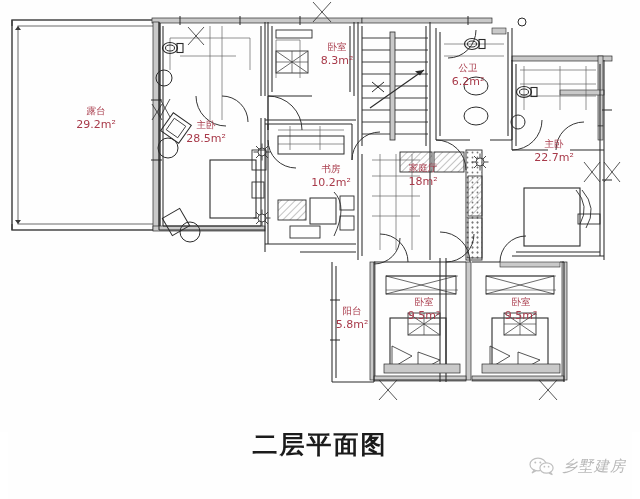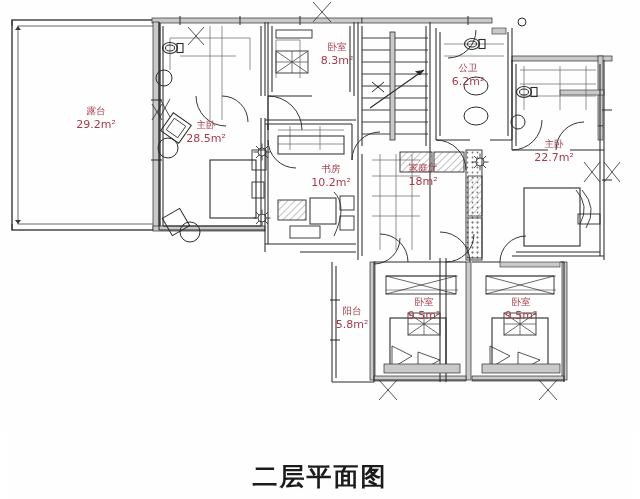--- a/index.html
+++ b/index.html
@@ -6,21 +6,21 @@
   body{
     width:640px;height:499px;overflow:hidden;
     font-family:"DejaVu Sans","Liberation Sans",sans-serif;
     -webkit-font-smoothing:antialiased;
   }
   #page{position:relative;width:640px;height:499px;background:#fefefe;}
   #planwrap{position:absolute;left:0;top:0;width:640px;height:430px;}
   svg{display:block;}
 
   .title-bar{
-    position:absolute;left:0;top:456px;width:640px;height:40px;
+    position:absolute;left:0;top:424px;width:640px;height:40px;
     display:flex;align-items:center;justify-content:center;
   }
   .title-bar .t{
     font-size:25px;font-weight:bold;color:#1b1b1b;letter-spacing:2px;
     font-family:"DejaVu Sans","Liberation Sans",sans-serif;
   }
   .watermark{
     position:absolute;right:14px;top:456px;
     display:flex;align-items:center;gap:7px;opacity:.62;
   }
@@ -363,14 +363,27 @@
   </svg>
   </div>
 
   <div class="side-bar l"></div>
   <div class="side-bar r"></div>
 
   <div class="title-bar">
     <div class="t">二层平面图</div>
   </div>
 
+  <div class="watermark">
+    <svg width="26" height="20" viewBox="0 0 26 20">
+      <ellipse cx="9" cy="8.5" rx="8" ry="6.4" fill="none" stroke="#9a9a9a" stroke-width="1.2"></ellipse>
+      <path d="M5.5 13.6 L3 17 L7 14.8" fill="none" stroke="#9a9a9a" stroke-width="1.2"></path>
+      <circle cx="6.3" cy="6.6" r="1" fill="#9a9a9a"></circle>
+      <circle cx="11.3" cy="6.6" r="1" fill="#9a9a9a"></circle>
+      <ellipse cx="17.5" cy="12" rx="6.6" ry="5.2" fill="#fff" stroke="#9a9a9a" stroke-width="1.2"></ellipse>
+      <path d="M21 16 L23.4 18.6 L20 17.2" fill="none" stroke="#9a9a9a" stroke-width="1.2"></path>
+      <circle cx="15.4" cy="10.7" r="0.85" fill="#9a9a9a"></circle>
+      <circle cx="19.6" cy="10.7" r="0.85" fill="#9a9a9a"></circle>
+    </svg>
+    <span class="wm-text">乡墅建房</span>
+  </div>
 
 </div>
 
 </body></html>

